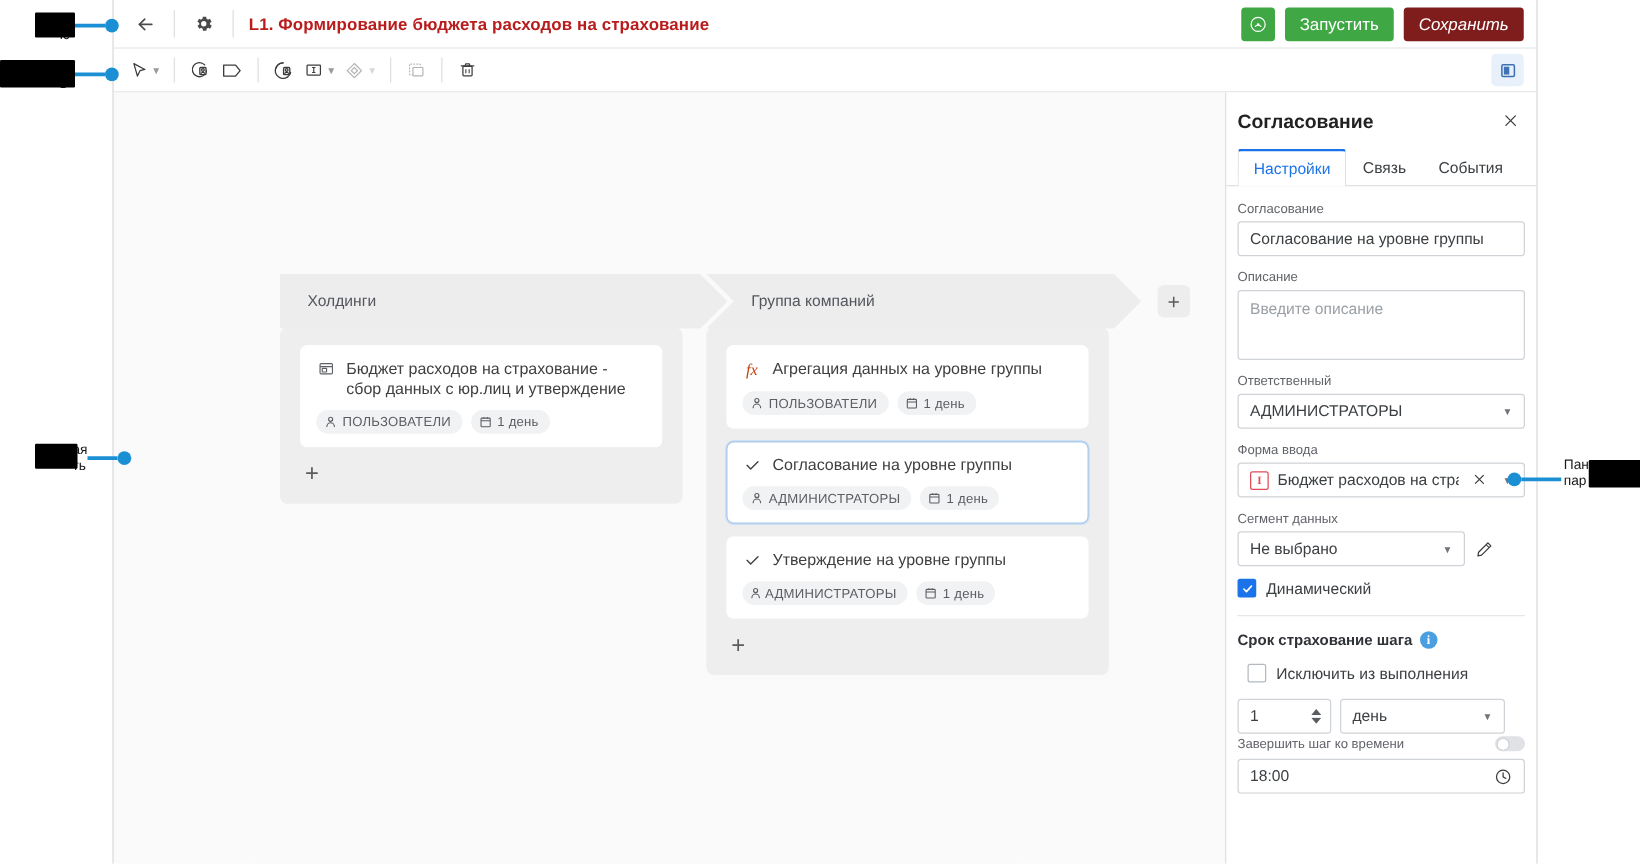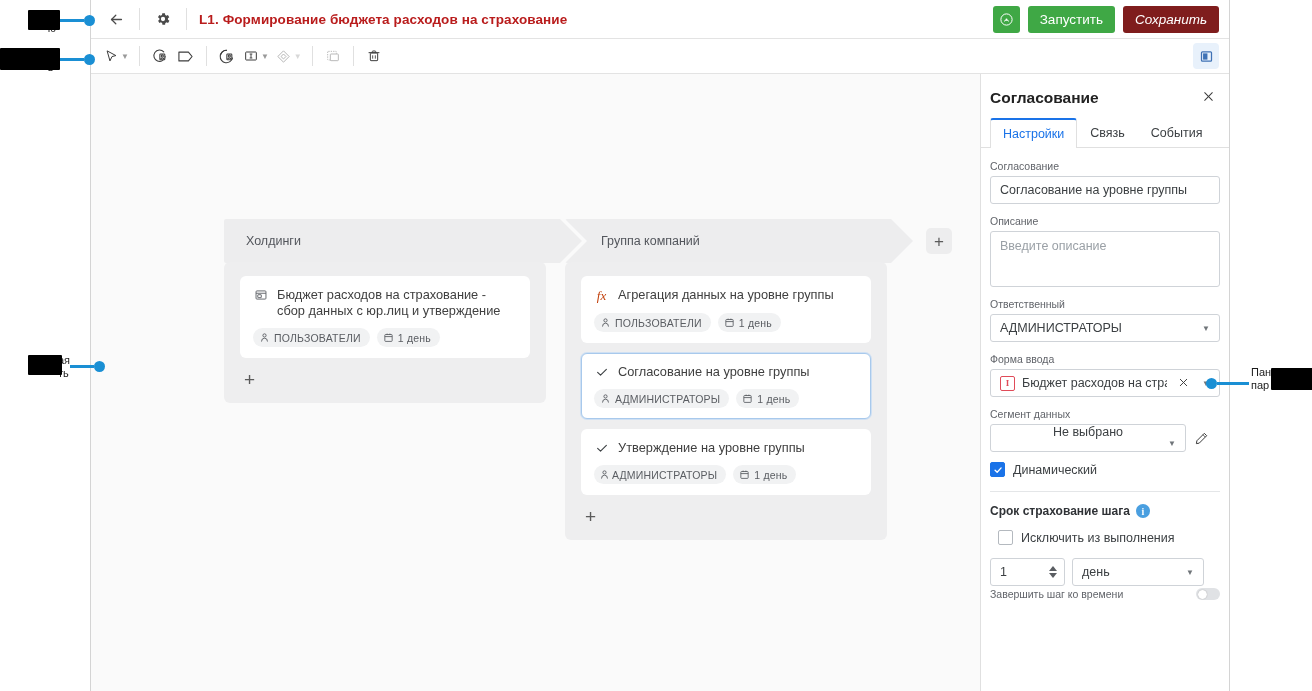--- a/index.html
+++ b/index.html
@@ -515,21 +515,21 @@
                 <line x1="5" y1="5" x2="19" y2="19"></line>
                 <line x1="19" y1="5" x2="5" y2="19"></line>
               </svg>
           </span>
           <span class="caret" style="margin-left:2px;">▼</span>
         </div>
 
         <div class="gap"></div>
         <div class="field-label">Сегмент данных</div>
         <div class="row">
-          <div class="select" style="width:196px;flex-direction:column;">
+          <div class="select" style="width:182px;">
             <span>Не выбрано</span>
             <span class="caret">▼</span>
           </div>
           <div class="pencil">
             <svg width="15" height="15" viewBox="0 0 24 24" fill="none" stroke="#3c3c3c" stroke-width="1.6" stroke-linejoin="round">
                 <path d="M16.5 3.7l3.8 3.8L8.4 19.4l-4.6.8.8-4.6z"></path>
                 <path d="M14.3 5.9l3.8 3.8" stroke-width="1.3"></path>
               </svg>
           </div>
         </div>
@@ -573,17 +573,26 @@
           </div>
         </div>
 
         <div class="toggle-row" style="margin-top:2px;">
           <span class="field-label" style="margin-bottom:0;">Завершить шаг ко времени</span>
           <span class="switch">
               <span class="knob"></span>
             </span>
         </div>
 
+        <div class="input" style="margin-top:6px;">
+          <span>18:00</span>
+          <span class="clock">
+            <svg width="15" height="15" viewBox="0 0 24 24" fill="none" stroke="#3c3c3c" stroke-width="1.6">
+                <circle cx="12" cy="12" r="8.5"></circle>
+                <polyline points="12 7 12 12 15.5 14" stroke-linecap="round" stroke-linejoin="round"></polyline>
+              </svg>
+          </span>
+        </div>
       </div>
     </div>
 
   </div>
 </div>
 
 </body></html>

